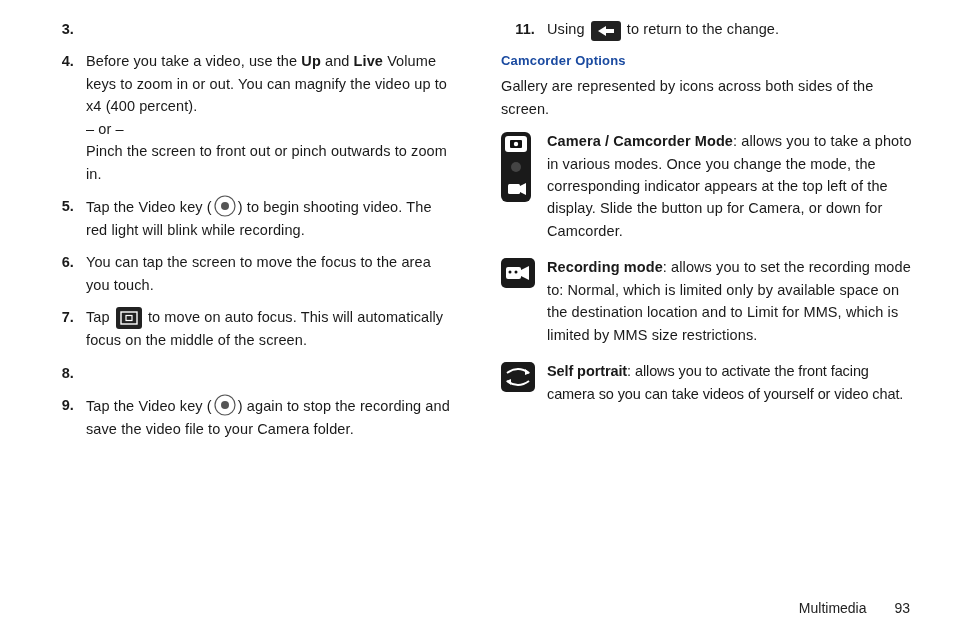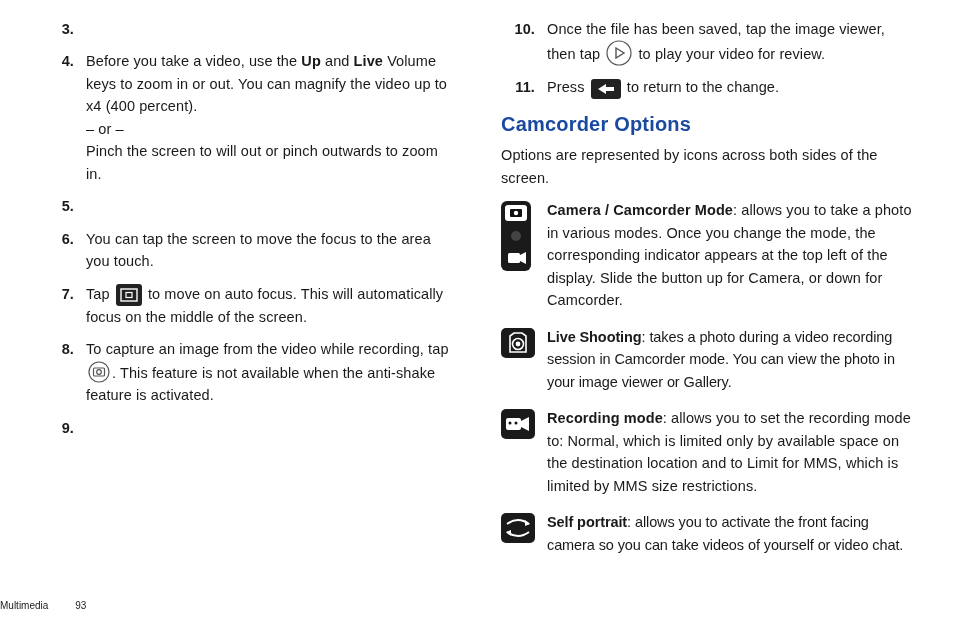--- a/index.html
+++ b/index.html
@@ -46,21 +46,21 @@
     flex: 1;
   }
   .sub {
     margin-top: 0;
   }
   .bold { font-weight: bold; }
   h2.section {
     font-family: Arial, sans-serif;
     font-weight: 900;
     color: #1a4aa0;
-    font-size: 20px;
+    font-size: 13px;
     margin: 4px 0 4px 0;
     letter-spacing: 0.2px;
   }
   .intro {
     margin: 0 0 10px 0;
   }
   .option {
     display: flex;
     margin-bottom: 14px;
   }
@@ -68,23 +68,23 @@
     width: 36px;
     flex-shrink: 0;
     margin-right: 10px;
     padding-top: 2px;
   }
   .opt-body {
     flex: 1;
   }
   .tight { letter-spacing: -0.1px; }
   .footer {
-    text-align: left;
+    text-align: right;
     padding-right: 44px;
-    font-size: 10px;
+    font-size: 14px;
     color: #222;
   }
   .footer .pnum { margin-left: 24px; }
   .icon-inline {
     display: inline-block;
     vertical-align: -5px;
     margin: 0 2px;
   }
   .icon-inline2 {
     display: inline-block;
@@ -157,92 +157,81 @@
   <div class="col">
     <ol class="steps">
       <li>
         <span class="num">3.</span>
       </li>
       <li>
         <span class="num">4.</span>
         <span class="body">
           <span>Before you take a video, use the </span><span class="bold">Up</span><span> and </span><span class="bold">Live</span><span> Volume keys to zoom in or out. You can magnify the video up to x4 (400 percent).</span>
           <div class="sub">– or –</div>
-          <div class="sub">Pinch the screen to will out or pinch outwards to zoom in.</div>
+          <div class="sub">Pinch the screen to front out or pinch outwards to zoom in.</div>
         </span>
       </li>
       <li>
         <span class="num">5.</span>
+        <span class="body">
+          <span>Tap the Video key (</span><span class="icon-inline"><svg width="22" height="22">
+                <use href="#ic-record"></use>
+              </svg></span><span>) to begin shooting video. The red light will blink while recording.</span>
+        </span>
       </li>
       <li>
         <span class="num">6.</span>
         <span class="body">You can tap the screen to move the focus to the area you touch.</span>
       </li>
       <li>
         <span class="num">7.</span>
         <span class="body">
           <span>Tap </span><span class="icon-inline2"><svg width="26" height="22">
                 <use href="#ic-af"></use>
               </svg></span><span> to move on auto focus. This will automatically focus on the middle of the screen.</span>
         </span>
       </li>
       <li>
         <span class="num">8.</span>
-        <span class="body">
-          <span>To capture an image from the video while recording, tap </span><span class="icon-inline"><svg width="22" height="22">
-                <use href="#ic-cam-sm"></use>
-              </svg></span><span>. This feature is not available when the anti-shake feature is activated.</span>
-        </span>
       </li>
       <li>
         <span class="num">9.</span>
+        <span class="body">
+          <span>Tap the Video key (</span><span class="icon-inline"><svg width="22" height="22">
+                <use href="#ic-record"></use>
+              </svg></span><span>) again to stop the recording and save the video file to your Camera folder.</span>
+        </span>
       </li>
     </ol>
   </div>
 
   <div class="col">
     <ol class="steps">
       <li>
-        <span class="num">10.</span>
-        <span class="body">
-          <span>Once the file has been saved, tap the image viewer, then tap </span><span class="icon-inline2"><svg width="26" height="26">
-                <use href="#ic-play"></use>
-              </svg></span><span> to play your video for review.</span>
-        </span>
-      </li>
-      <li>
         <span class="num">11.</span>
         <span class="body">
-          <span>Press </span><span class="icon-inline2"><svg width="30" height="20">
+          <span>Using </span><span class="icon-inline2"><svg width="30" height="20">
                 <use href="#ic-back"></use>
               </svg></span><span> to return to the change.</span>
         </span>
       </li>
     </ol>
 
     <h2 class="section">Camcorder Options</h2>
-    <p class="intro">Options are represented by icons across both sides of the screen.</p>
+    <p class="intro">Gallery are represented by icons across both sides of the screen.</p>
 
     <div class="option">
       <div class="opt-icon">
           <svg width="30" height="70">
             <use href="#ic-mode"></use>
           </svg>
         </div>
       <div class="opt-body"><span class="bold">Camera / Camcorder Mode</span><span>: allows you to take a photo in various modes. Once you change the mode, the corresponding indicator appears at the top left of the display. Slide the button up for Camera, or down for Camcorder.</span></div>
     </div>
 
-    <div class="option">
-      <div class="opt-icon">
-          <svg width="34" height="30">
-            <use href="#ic-live"></use>
-          </svg>
-        </div>
-      <div class="opt-body tight"><span class="bold">Live Shooting</span><span>: takes a photo during a video recording session in Camcorder mode. You can view the photo in your image viewer or Gallery.</span></div>
-    </div>
 
     <div class="option">
       <div class="opt-icon">
           <svg width="34" height="30">
             <use href="#ic-recmode"></use>
           </svg>
         </div>
       <div class="opt-body"><span class="bold">Recording mode</span><span>: allows you to set the recording mode to: Normal, which is limited only by available space on the destination location and to Limit for MMS, which is limited by MMS size restrictions.</span></div>
     </div>
 

